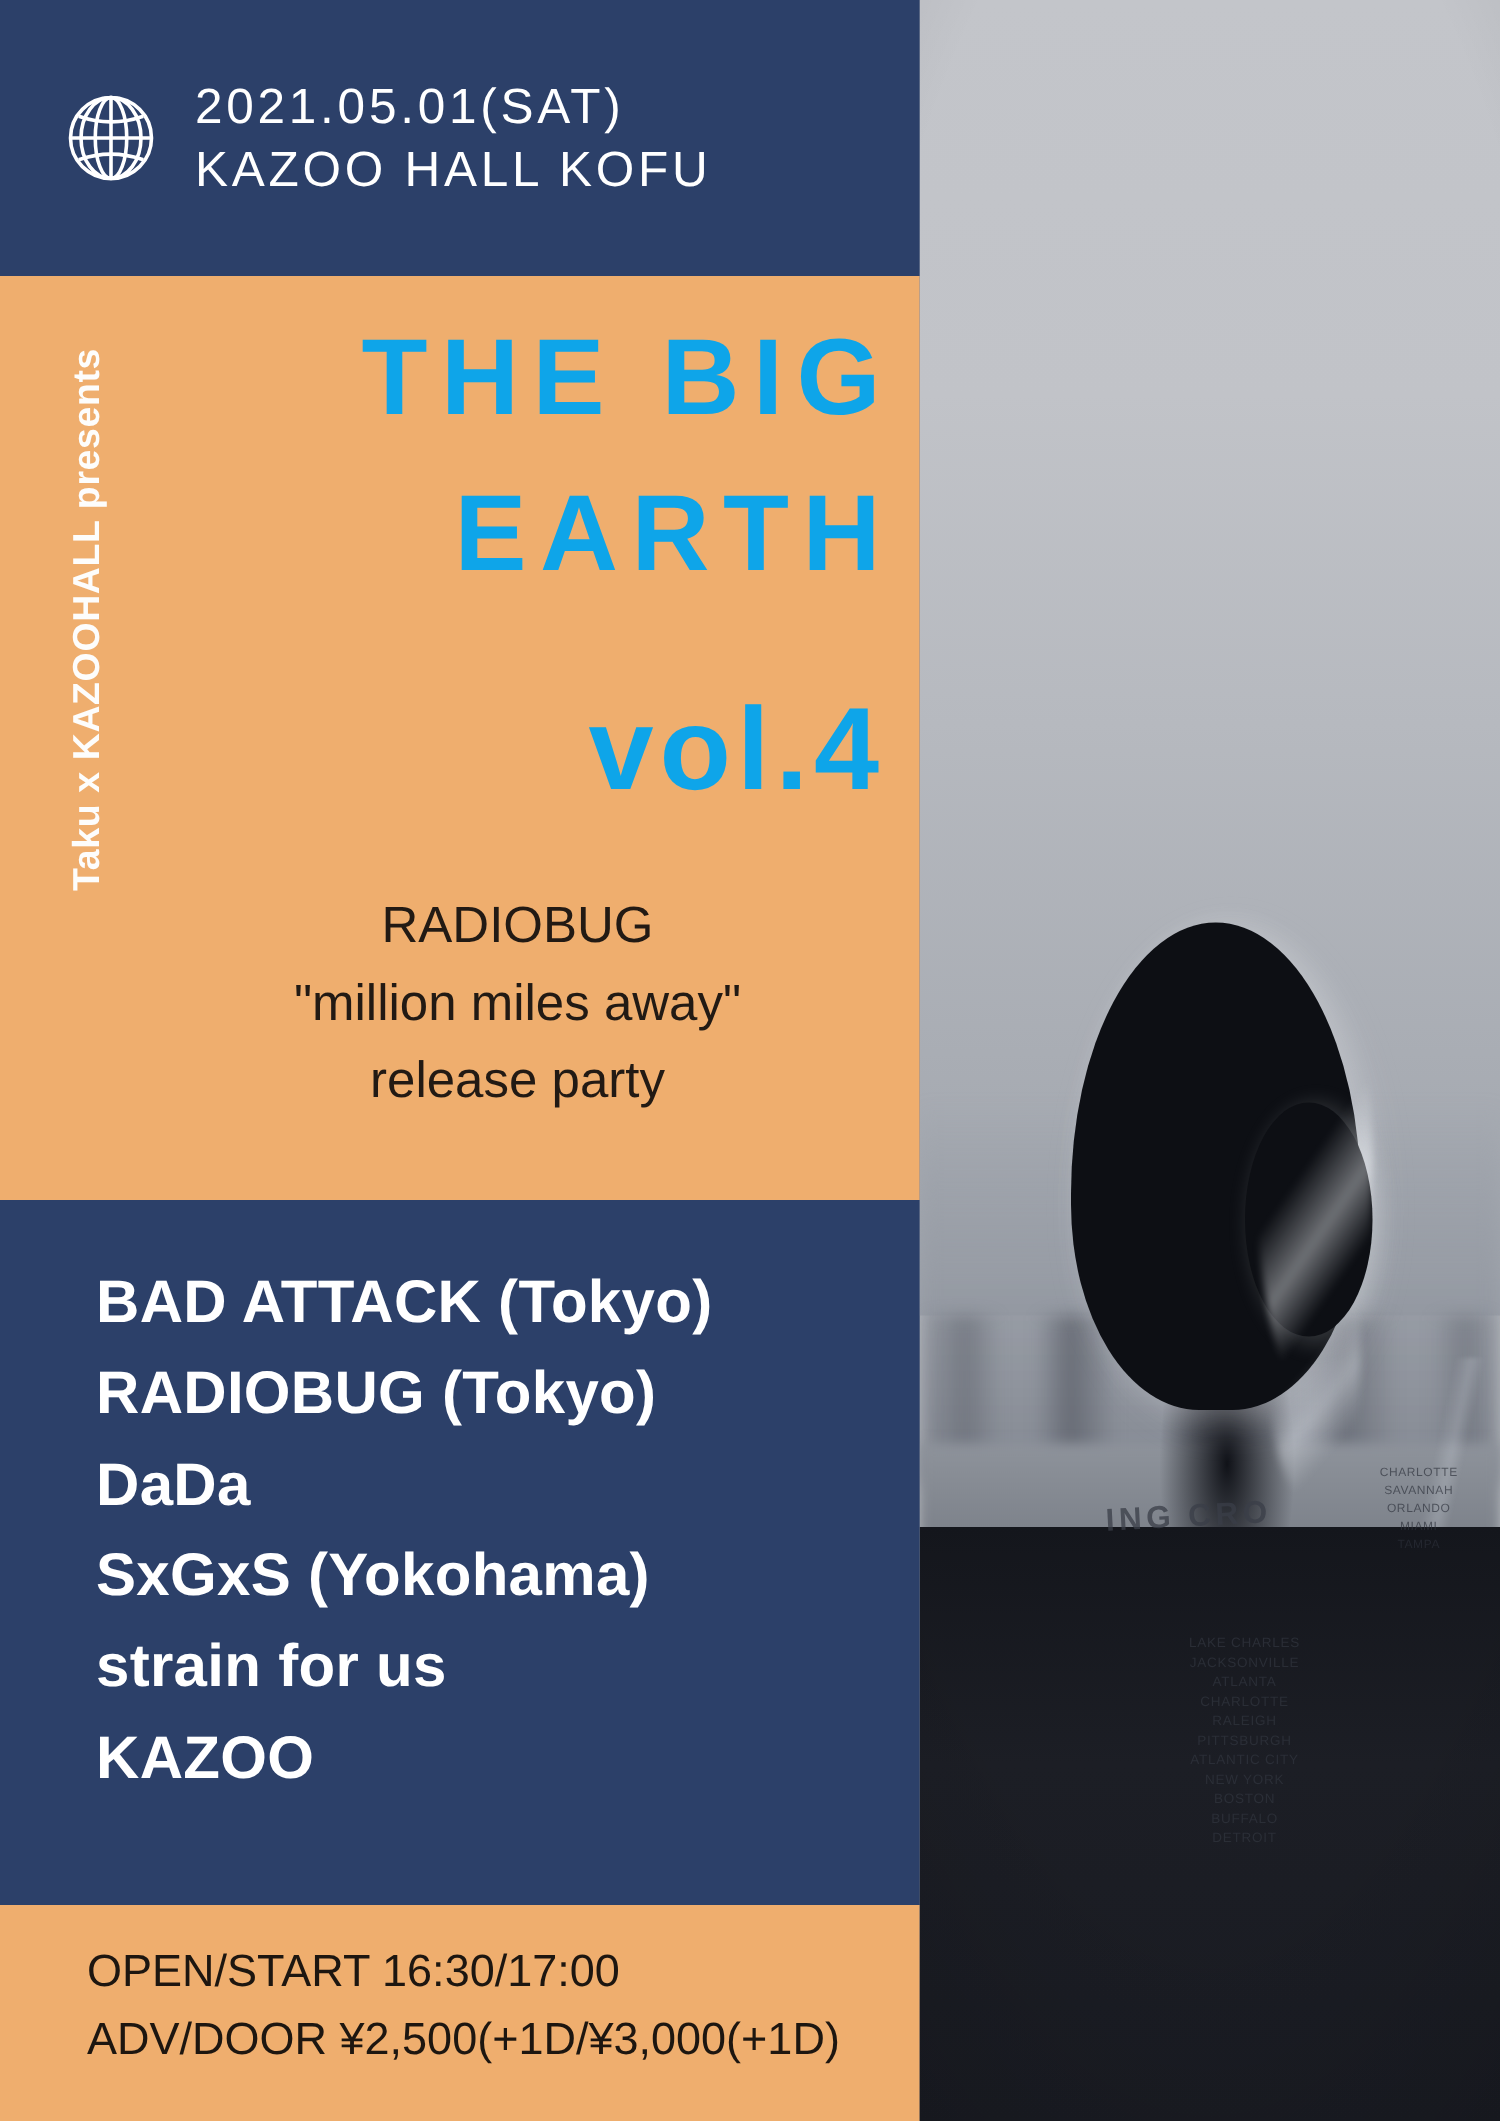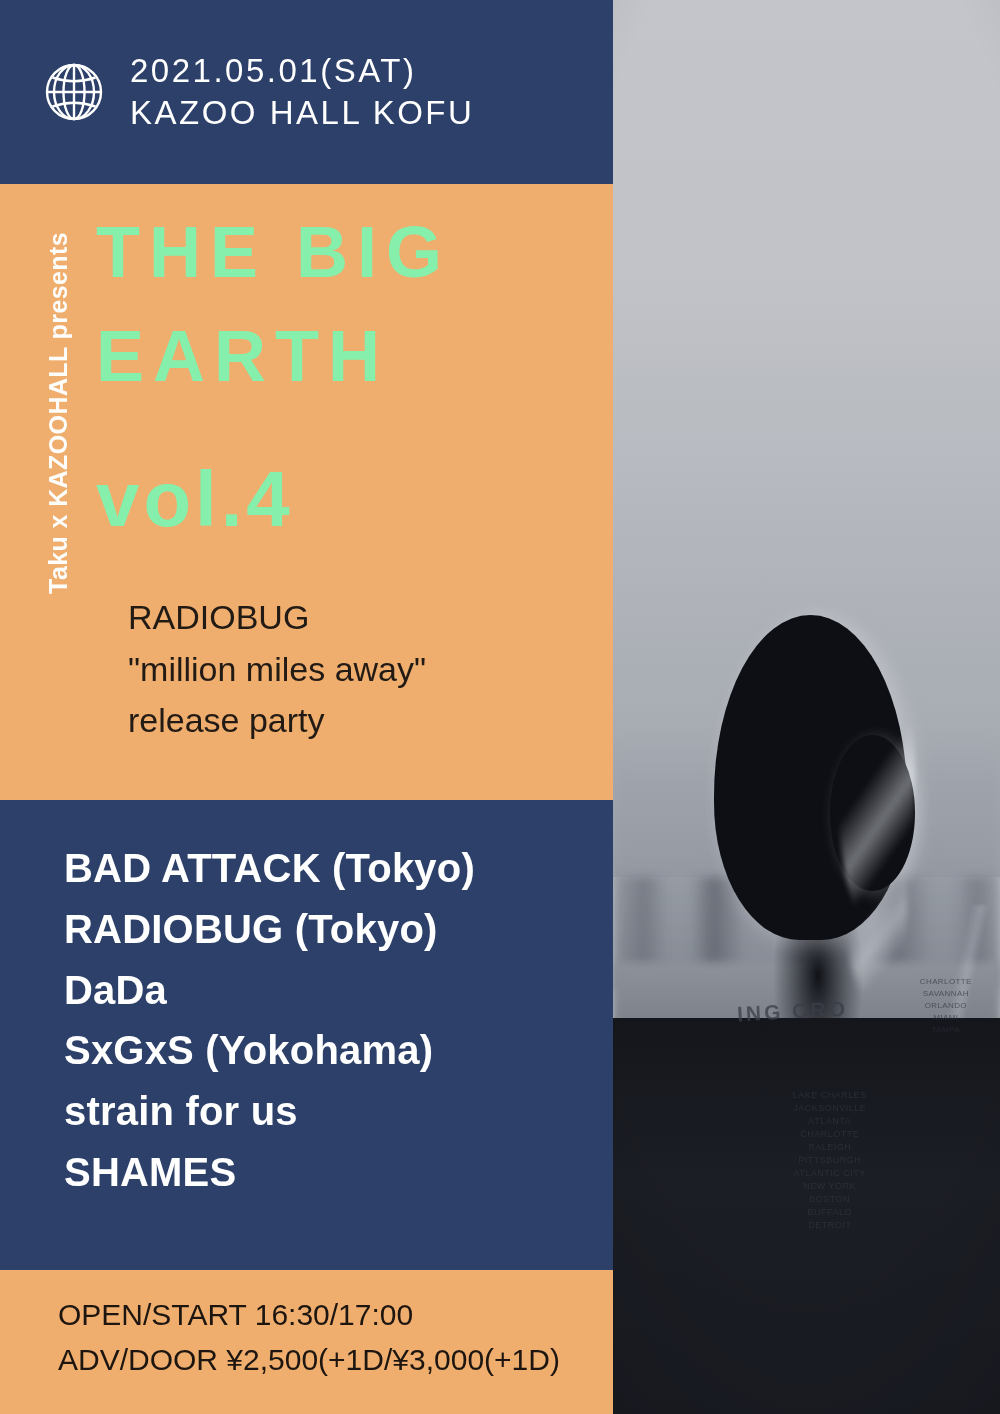--- a/index.html
+++ b/index.html
@@ -129,34 +129,34 @@
   .orange-band {
     top:184px; height:616px; background:#efae6e;
   }
   .vertical-credit {
     position:absolute; left:44px; top:232px;
     transform-origin:left top; transform:rotate(-90deg) translateX(-100%);
     color:#fdfdfc; font-size:25px; font-weight:bold; letter-spacing:.4px;
     white-space:nowrap;
   }
   .title-wrap {
-    position:absolute; left:96px; top:200px; width:480px;
-    text-align:left; color:#86efac;
+    position:absolute; left:116px; top:200px; width:480px;
+    text-align:right; color:#0ea5e9;
   }
   .title-l1, .title-l2 {
     font-size:72px; font-weight:bold; letter-spacing:9px;
     line-height:1.45;
   }
   .title-l3 {
     font-size:78px; font-weight:bold; letter-spacing:4px;
     line-height:1.3; padding-right:6px;margin-top:40px;
   }
   .subtitle {
-    position:absolute; left:128px; top:592px; width:470px;
-    color:#221a14; font-size:34px; line-height:1.52; font-weight:normal;
+    position:absolute; left:110px; top:592px; width:470px;
+    color:#221a14; font-size:34px; line-height:1.52; font-weight:normal;text-align:center;
   }
 
   .lineup-band {
     top:800px; height:470px; background:#2c4069;
   }
   .lineup {
     position:absolute; left:64px; top:838px; width:530px;
     color:#ffffff;
   }
   .lineup-item {
@@ -249,21 +249,21 @@
   </div>
 
   <div class="band lineup-band"></div>
 
   <div class="lineup">
     <div class="lineup-item">BAD ATTACK (Tokyo)</div>
     <div class="lineup-item">RADIOBUG (Tokyo)</div>
     <div class="lineup-item">DaDa</div>
     <div class="lineup-item">SxGxS (Yokohama)</div>
     <div class="lineup-item">strain for us</div>
-    <div class="lineup-item">SHAMES</div>
+    <div class="lineup-item">KAZOO</div>
   </div>
 
   <div class="band footer-band"></div>
 
   <div class="footer-text">
     <div>OPEN/START 16:30/17:00</div>
     <div>ADV/DOOR ¥2,500(+1D/¥3,000(+1D)</div>
   </div>
 
 </div>

